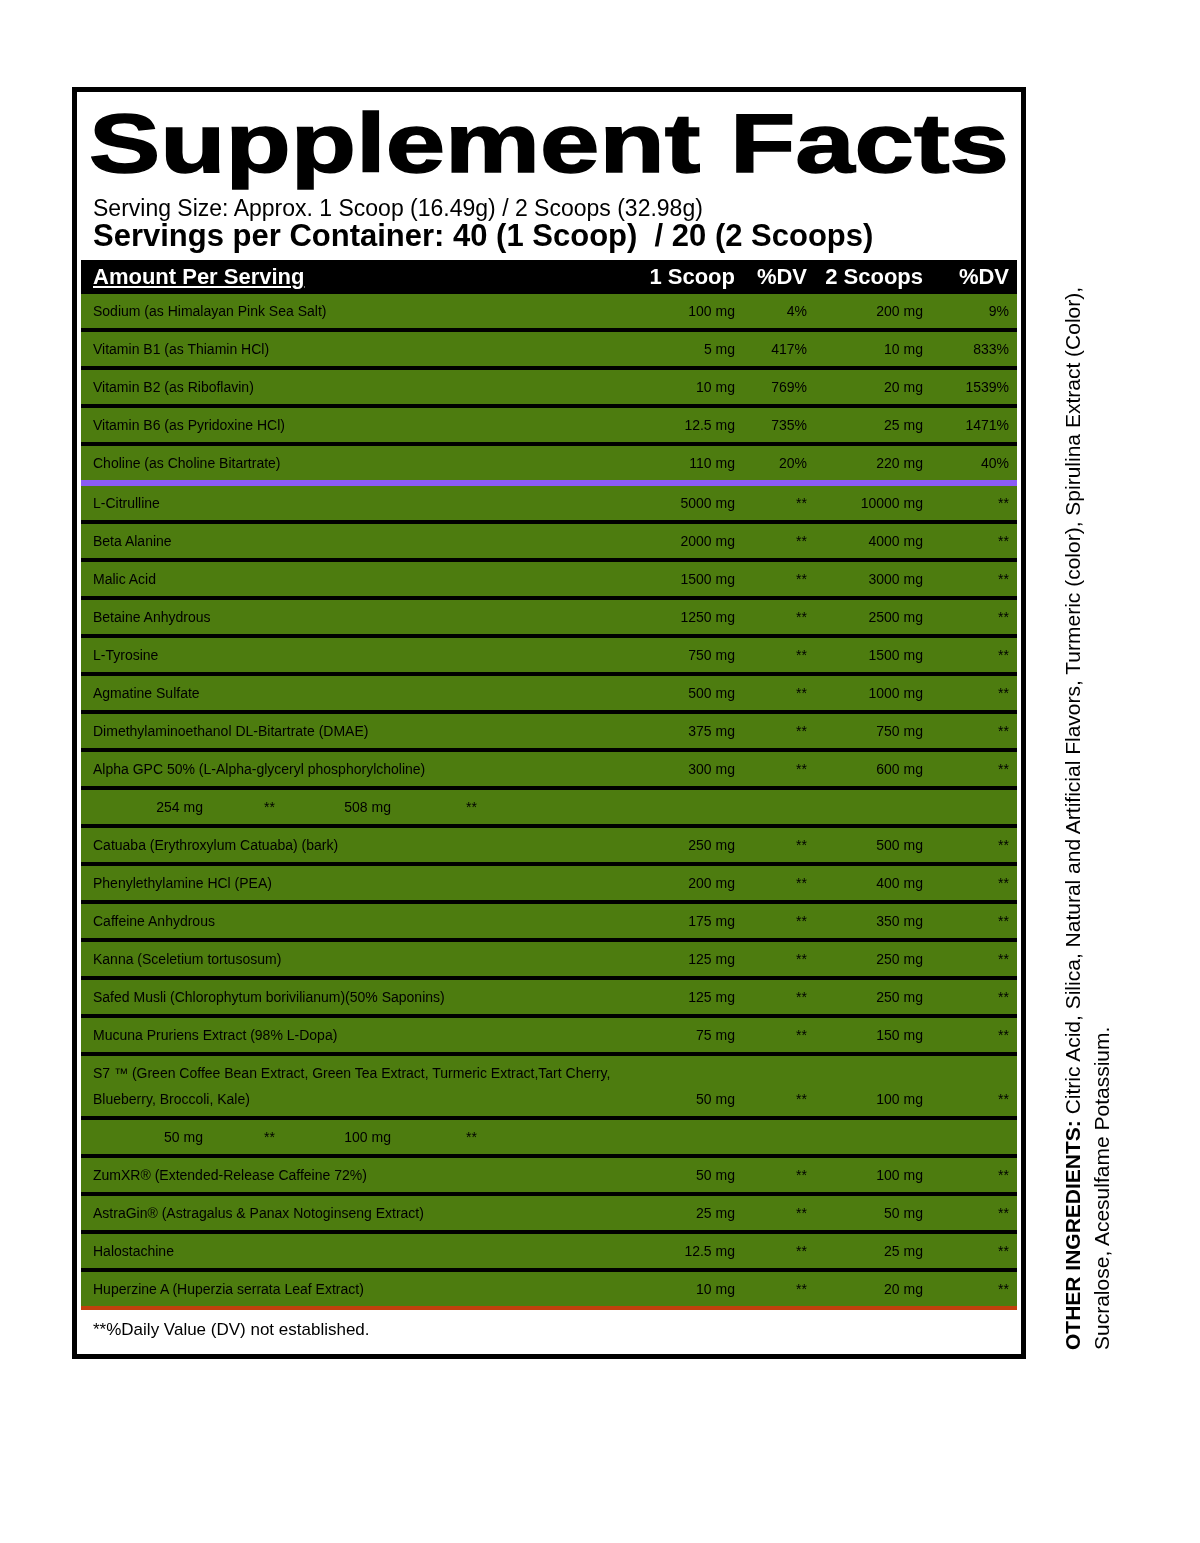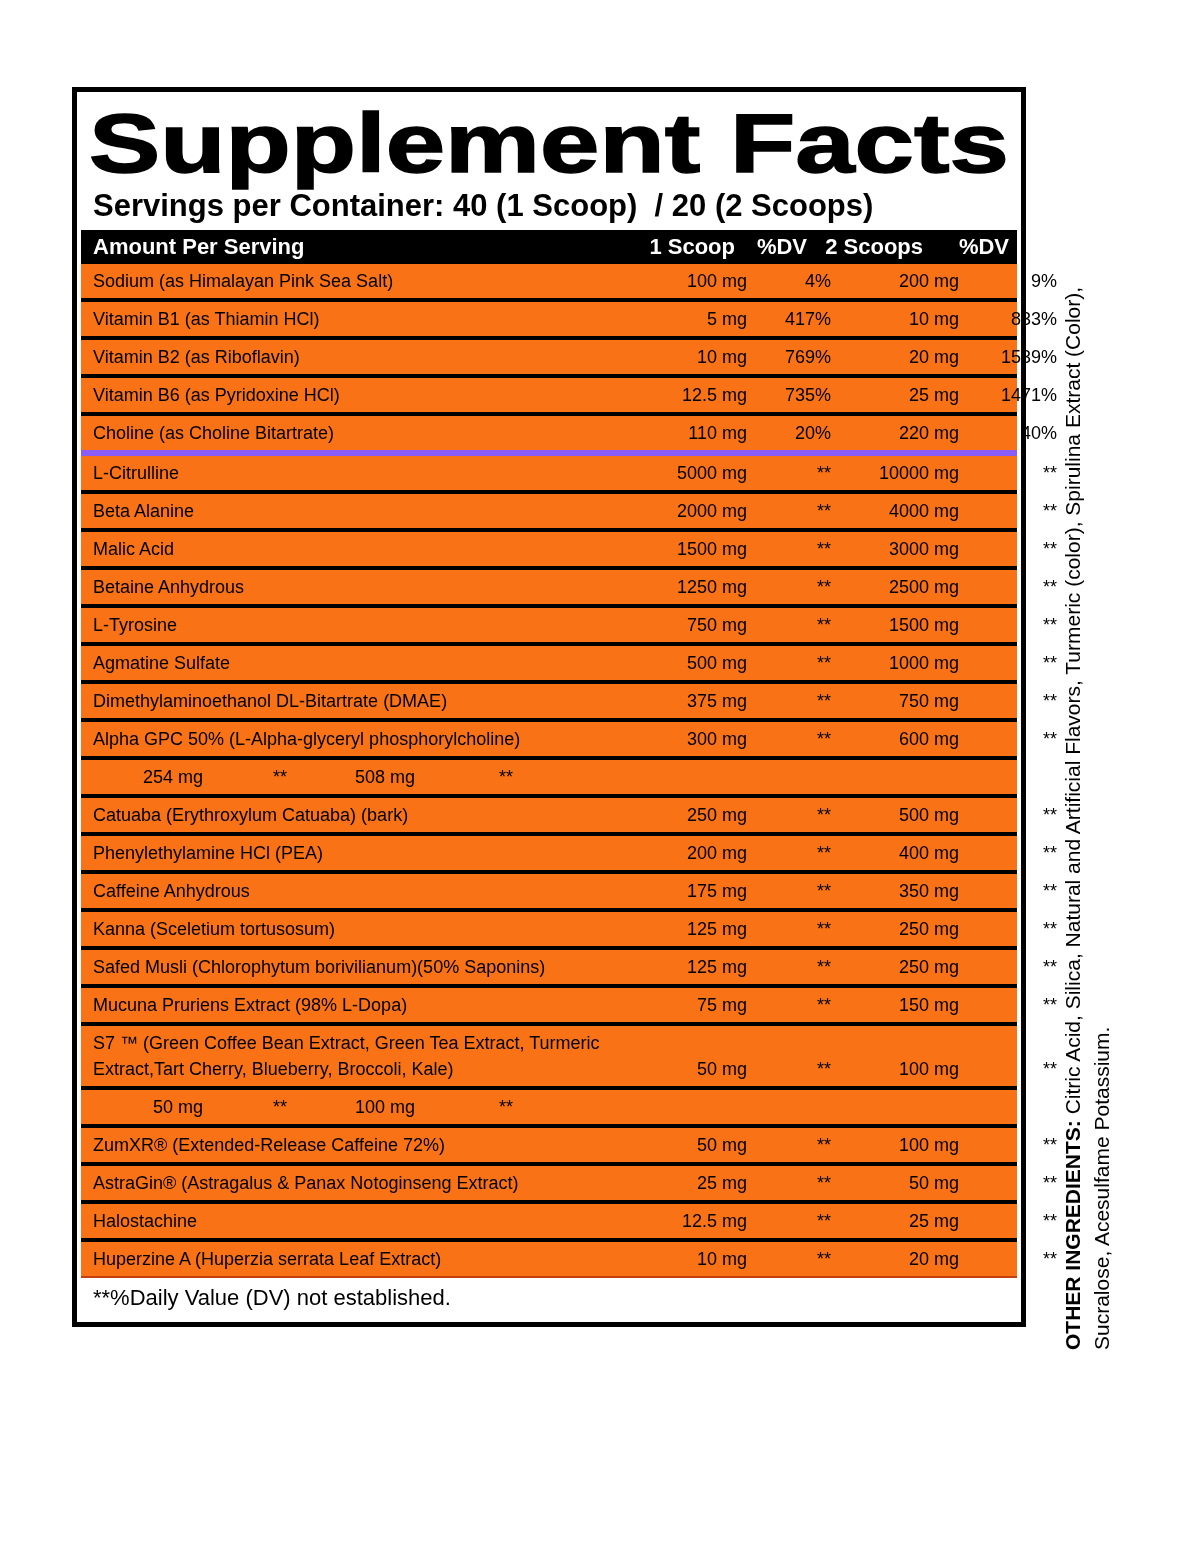--- a/index.html
+++ b/index.html
@@ -33,44 +33,43 @@
   }
   .head-bar{
     background:#000;color:#fff;
     display:flex;align-items:center;
     font-weight:bold;font-size:22px;
     padding:4px 8px 4px 12px;
     height:26px;
   }
   .row{
     display:flex;align-items:center;
-    background:#f97316;
-    font-size:18px;line-height:26px;
+    background:#4d7c0f;
+    font-size:14px;line-height:26px;
     padding:4px 8px 4px 12px;
-    gap:12px;
   }
   .rows .row{border-top:4px solid #000;}
   .rows .row:first-child{border-top:0;}
   .rows .row.section-start{border-top:6px solid #8b5cf6;}
   .row.tall{align-items:flex-end;}
   .name{
     flex:0 0 532px;
     white-space:nowrap;
     text-align:left;
   }
-  .head-bar .name{flex:1;}
+  .head-bar .name{flex:1;text-decoration:underline;}
   .row.tall .name{white-space:normal;}
   .c{text-align:right;white-space:nowrap;}
   .c1{flex:0 0 110px;}
   .c2{flex:0 0 72px;}
   .c3{flex:0 0 116px;}
   .c4{flex:0 0 86px;}
   .footnote{
-    border-top:2px solid #c2410c;
-    font-size:22px;line-height:26px;
+    border-top:4px solid #c2410c;
+    font-size:17px;line-height:26px;
     padding:7px 8px 7px 12px;
   }
   .side-note{
     position:absolute;
     left:1058px;top:1350px;
     transform:rotate(-90deg);
     transform-origin:top left;
     width:1165px;
     font-size:21px;line-height:29px;
     white-space:nowrap;
@@ -79,20 +78,21 @@
 </style>
 </head>
 <body>
 
 <div class="label-box">
   <div class="title-wrap">
     <svg width="928" height="88" viewBox="0 0 928 88">
       <text x="0" y="70" font-family="Liberation Sans, sans-serif" font-size="84" font-weight="bold" fill="#000" stroke="#000" stroke-width="1.5" textLength="920" lengthAdjust="spacingAndGlyphs">Supplement Facts</text>
     </svg>
   </div>
+  <div class="serving-size">Serving Size: Approx. 1 Scoop (16.49g) / 2 Scoops (32.98g)</div>
   <div class="servings-container">Servings per Container: 40 (1 Scoop)  / 20 (2 Scoops)</div>
 
   <div class="head-bar">
     <div class="name">Amount Per Serving</div>
     <div class="c c1">1 Scoop</div>
     <div class="c c2">%DV</div>
     <div class="c c3">2 Scoops</div>
     <div class="c c4">%DV</div>
   </div>
 

